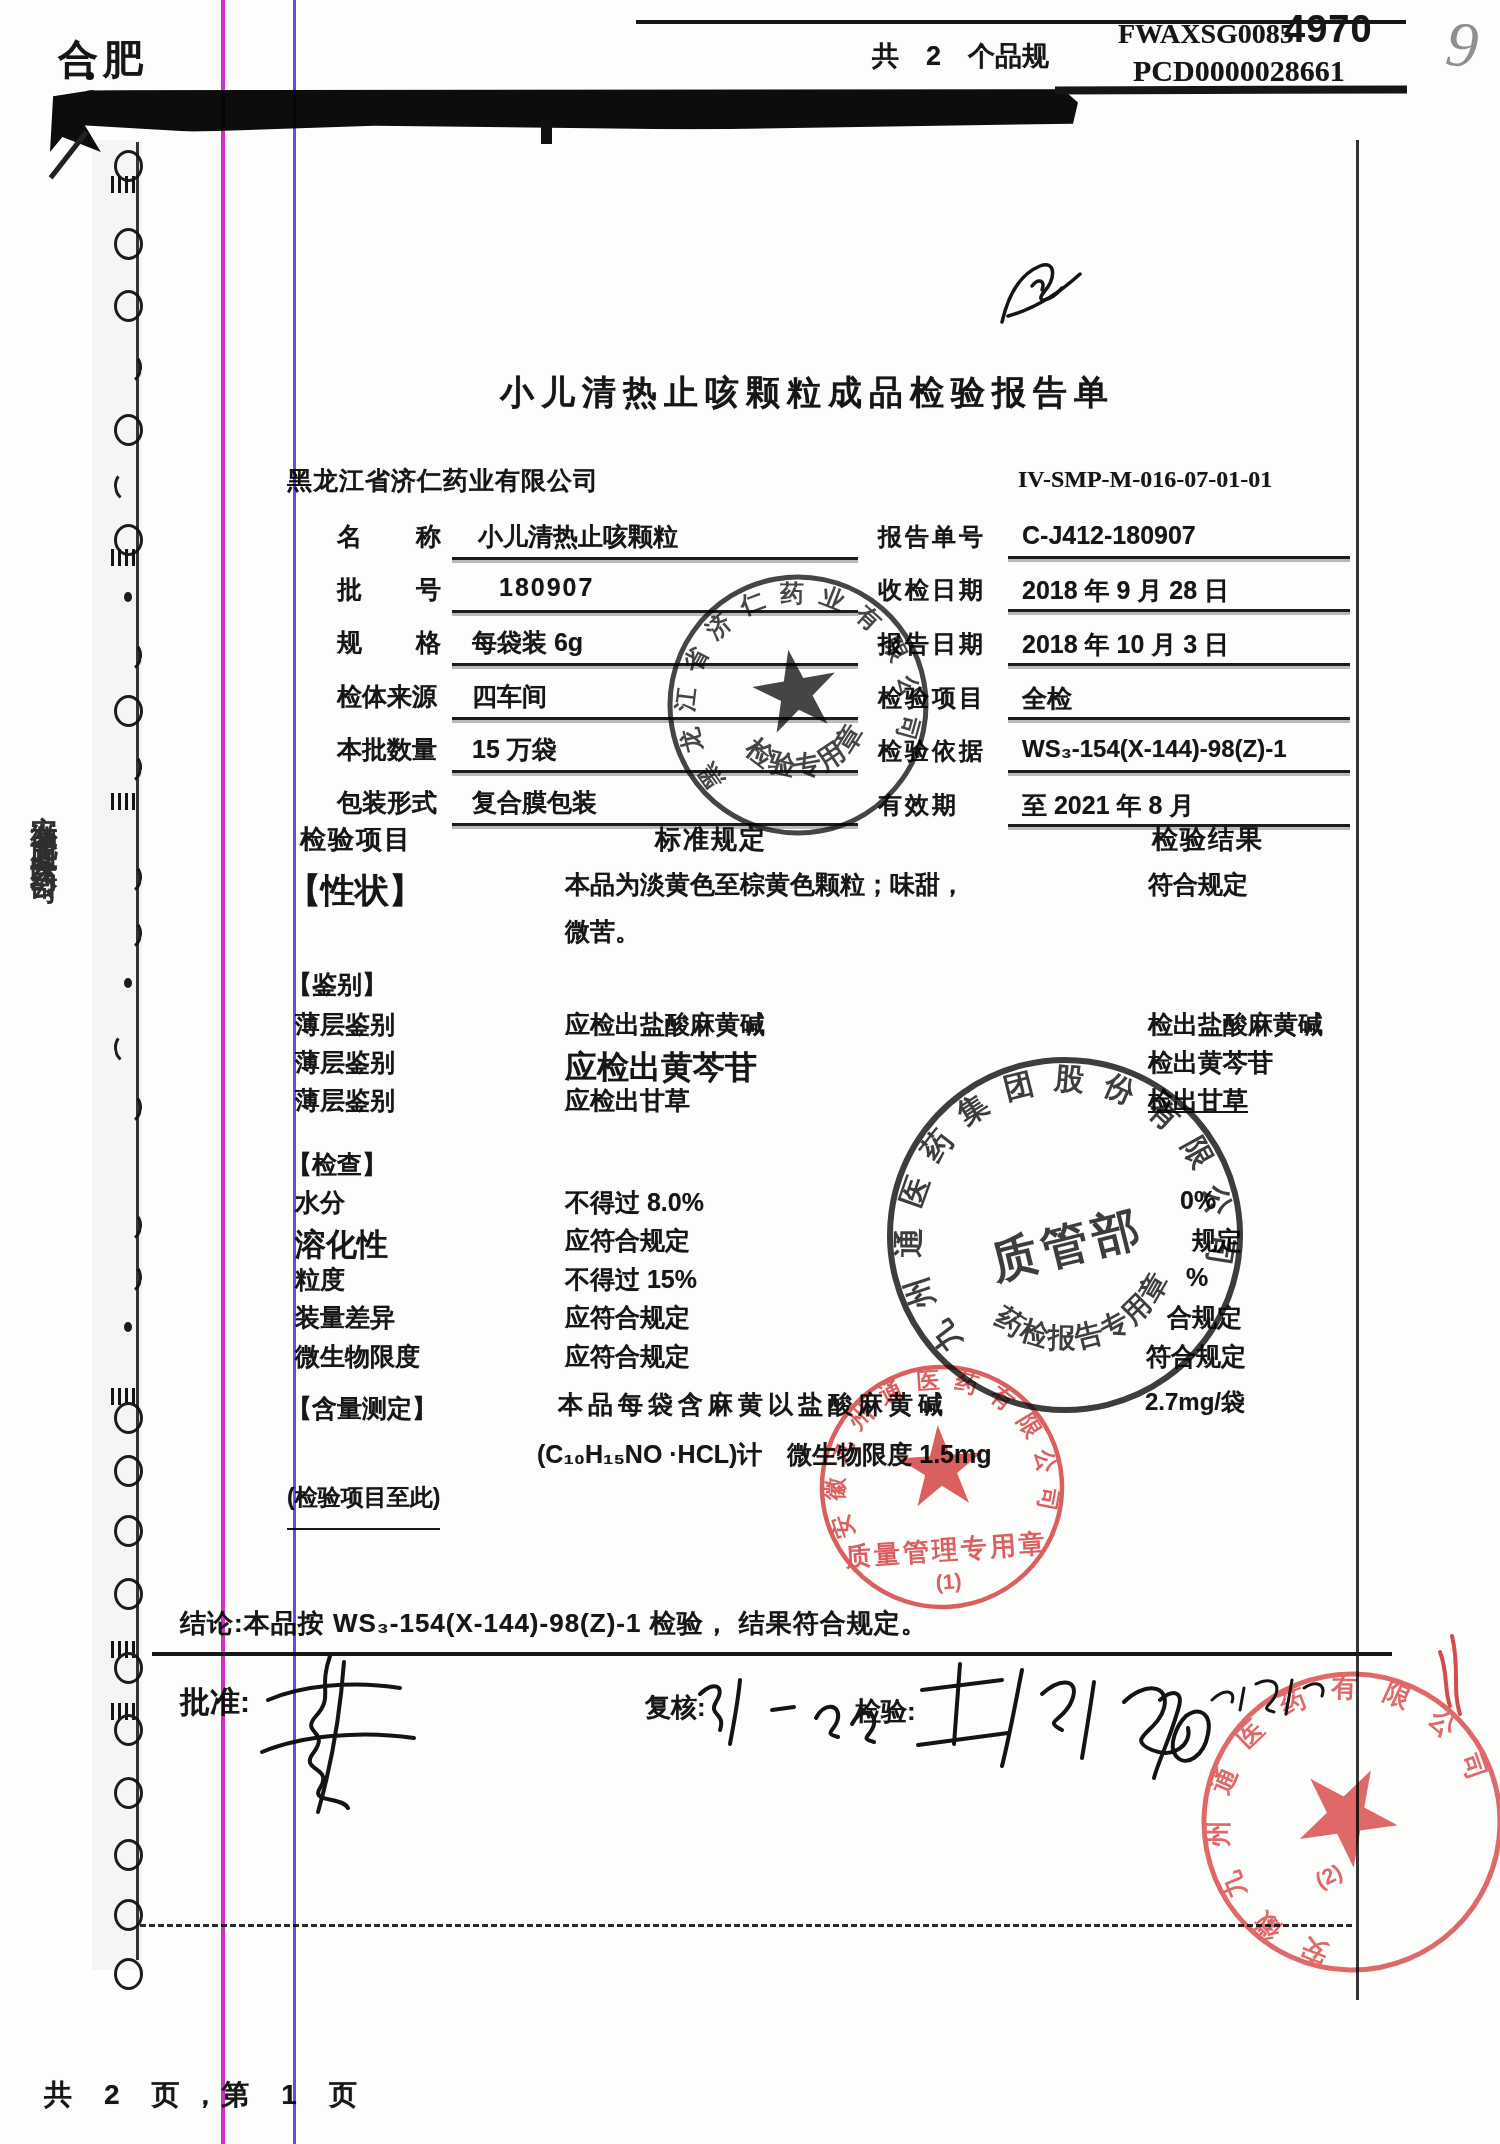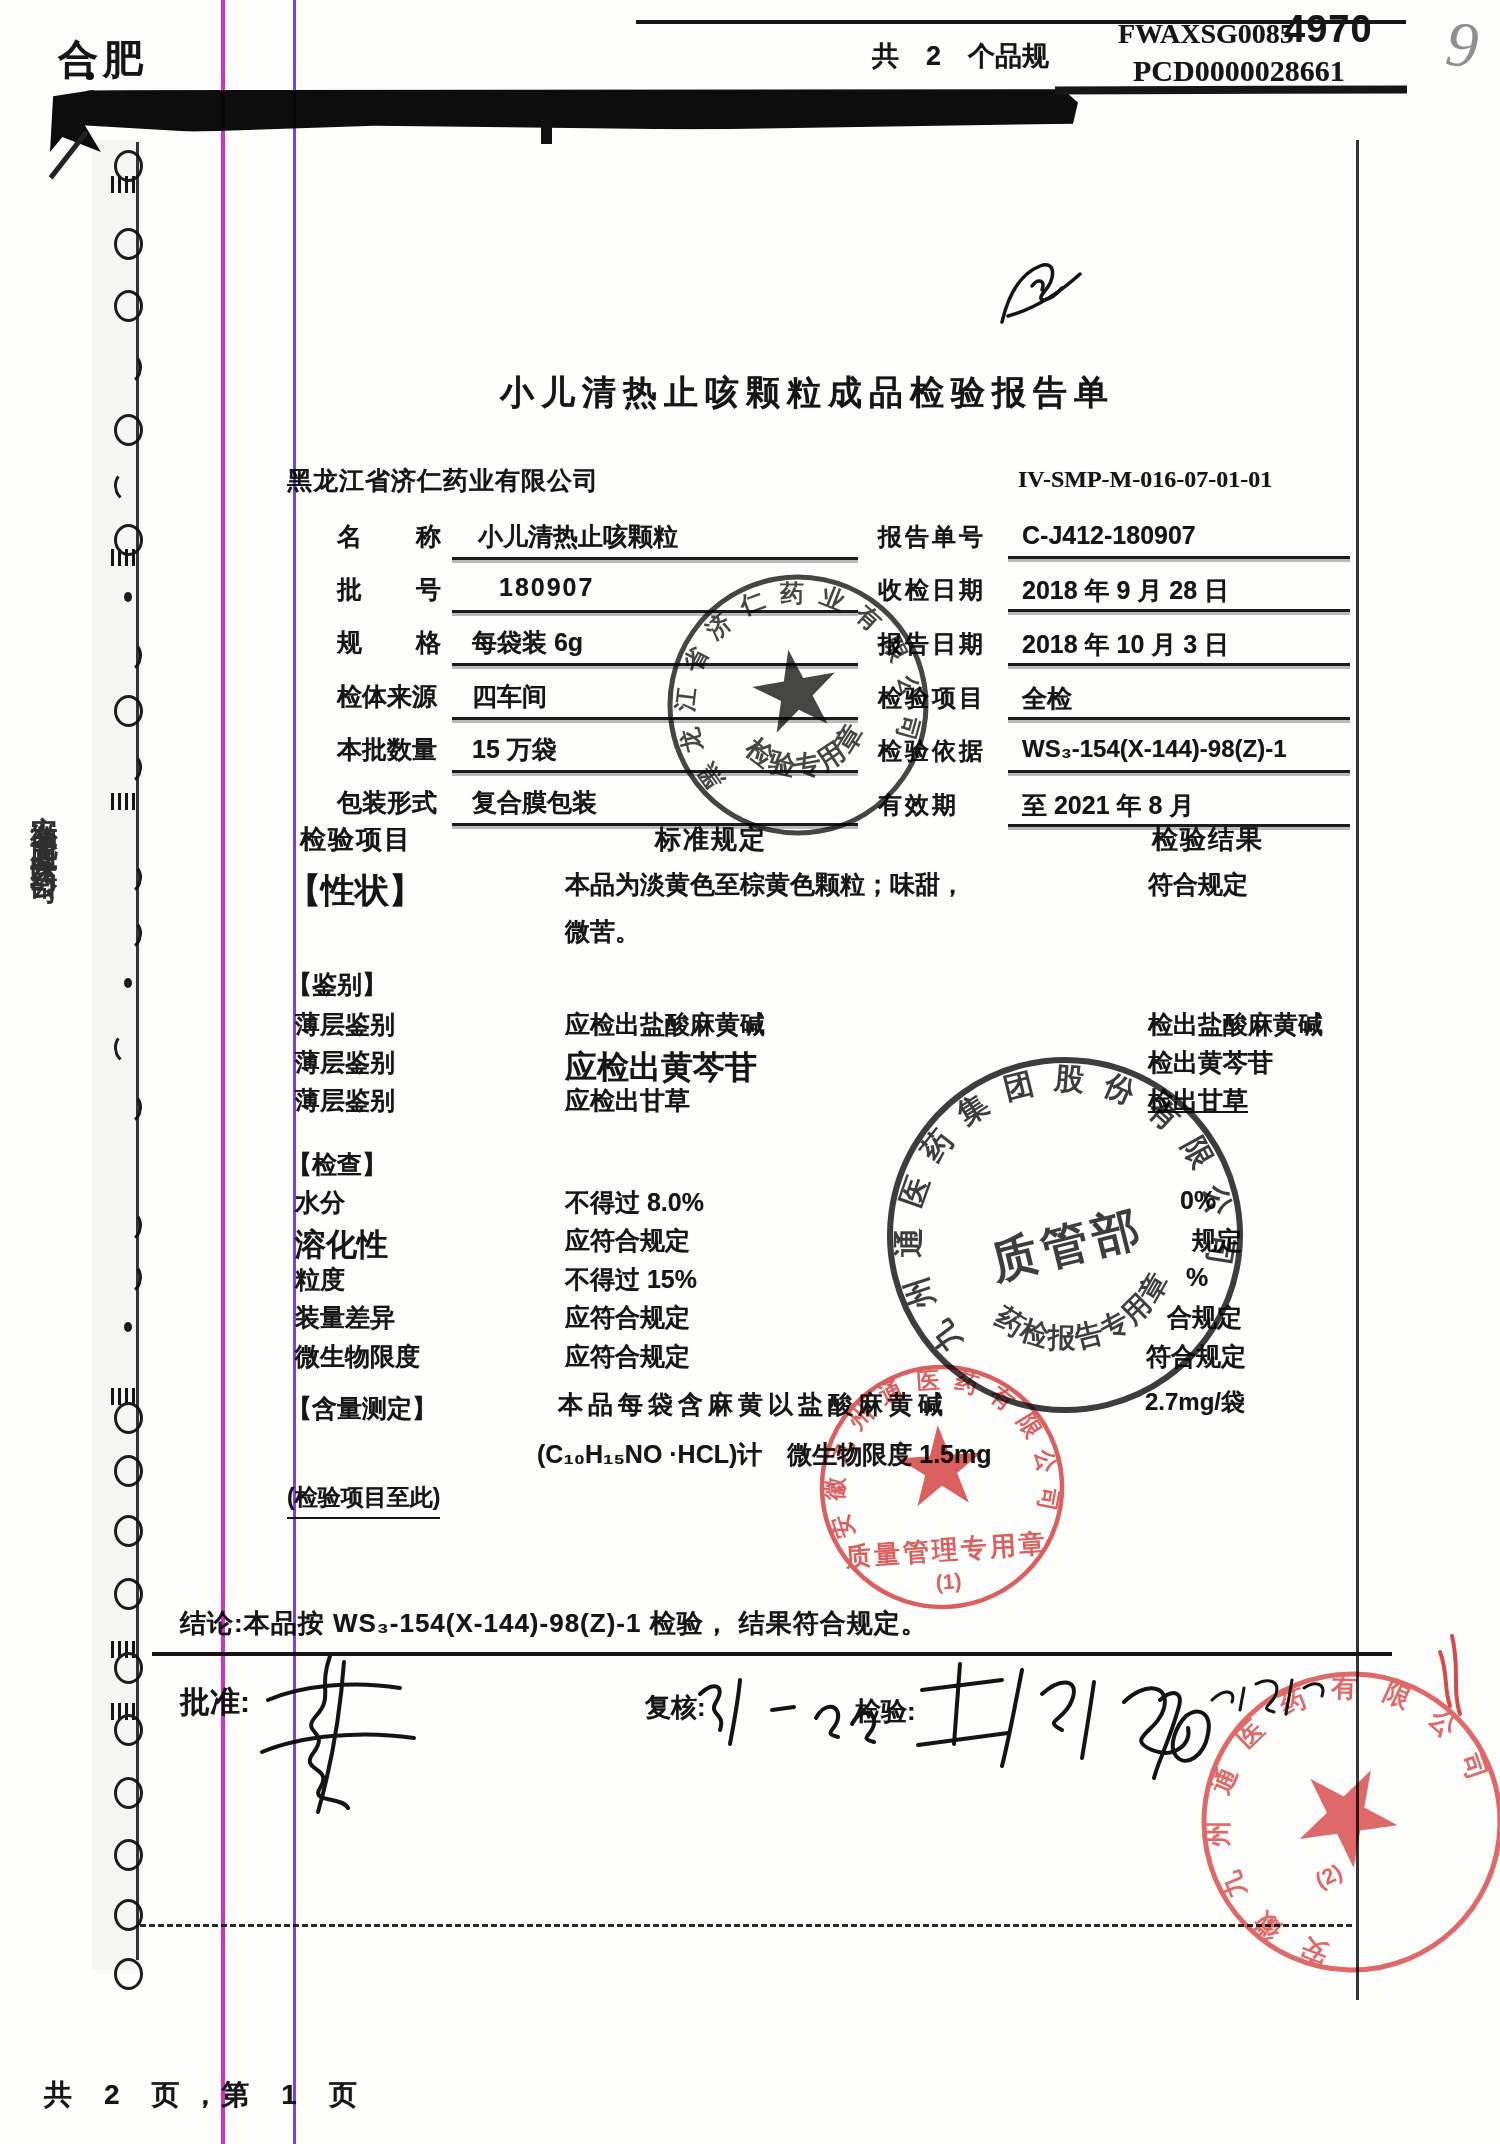--- a/index.html
+++ b/index.html
@@ -189,21 +189,21 @@
 <div class="t b" style="left:1167px;top:1301px;font-size:25px;">合规定</div>
 <div class="t b" style="left:295px;top:1340px;font-size:25px;">微生物限度</div>
 <div class="t b" style="left:565px;top:1340px;font-size:25px;">应符合规定</div>
 <div class="t b" style="left:1146px;top:1340px;font-size:25px;">符合规定</div>
 
 <div class="t b" style="left:287px;top:1392px;font-size:25px;">【含量测定】</div>
 <div class="t b" style="left:558px;top:1388px;font-size:25px;letter-spacing:5px;">本品每袋含麻黄以盐酸麻黄碱</div>
 <div class="t b" style="left:537px;top:1438px;font-size:25px;">(C₁₀H₁₅NO ·HCL)计　微生物限度 1.5mg</div>
 <div class="t b" style="left:1145px;top:1386px;font-size:24px;">2.7mg/袋</div>
 
-<div class="t b" style="left:287px;top:1482px;font-size:23px;border-bottom:2.5px solid #181818;padding-bottom:4px;">(检验项目至此)</div>
+<div class="t b" style="left:287px;top:1482px;font-size:23px;border-bottom:2.5px solid #181818;padding-bottom:15px;">(检验项目至此)</div>
 
 <div class="t b" style="left:180px;top:1606px;font-size:26px;letter-spacing:1px;">结论:本品按 WS₃-154(X-144)-98(Z)-1 检验， 结果符合规定。</div>
 
 <div class="t b" style="left:180px;top:1682px;font-size:30px;">批准:</div>
 <div class="t b" style="left:645px;top:1690px;font-size:26px;">复核:</div>
 <div class="t b" style="left:855px;top:1694px;font-size:26px;">检验:</div>
 
 <div class="t" style="left:44px;top:2076px;font-size:28px;font-weight:600;letter-spacing:2px;">共　2　页 ，第　1　页</div>
 
 <svg class="overlay" width="1500" height="2144" viewBox="0 0 1500 2144">

